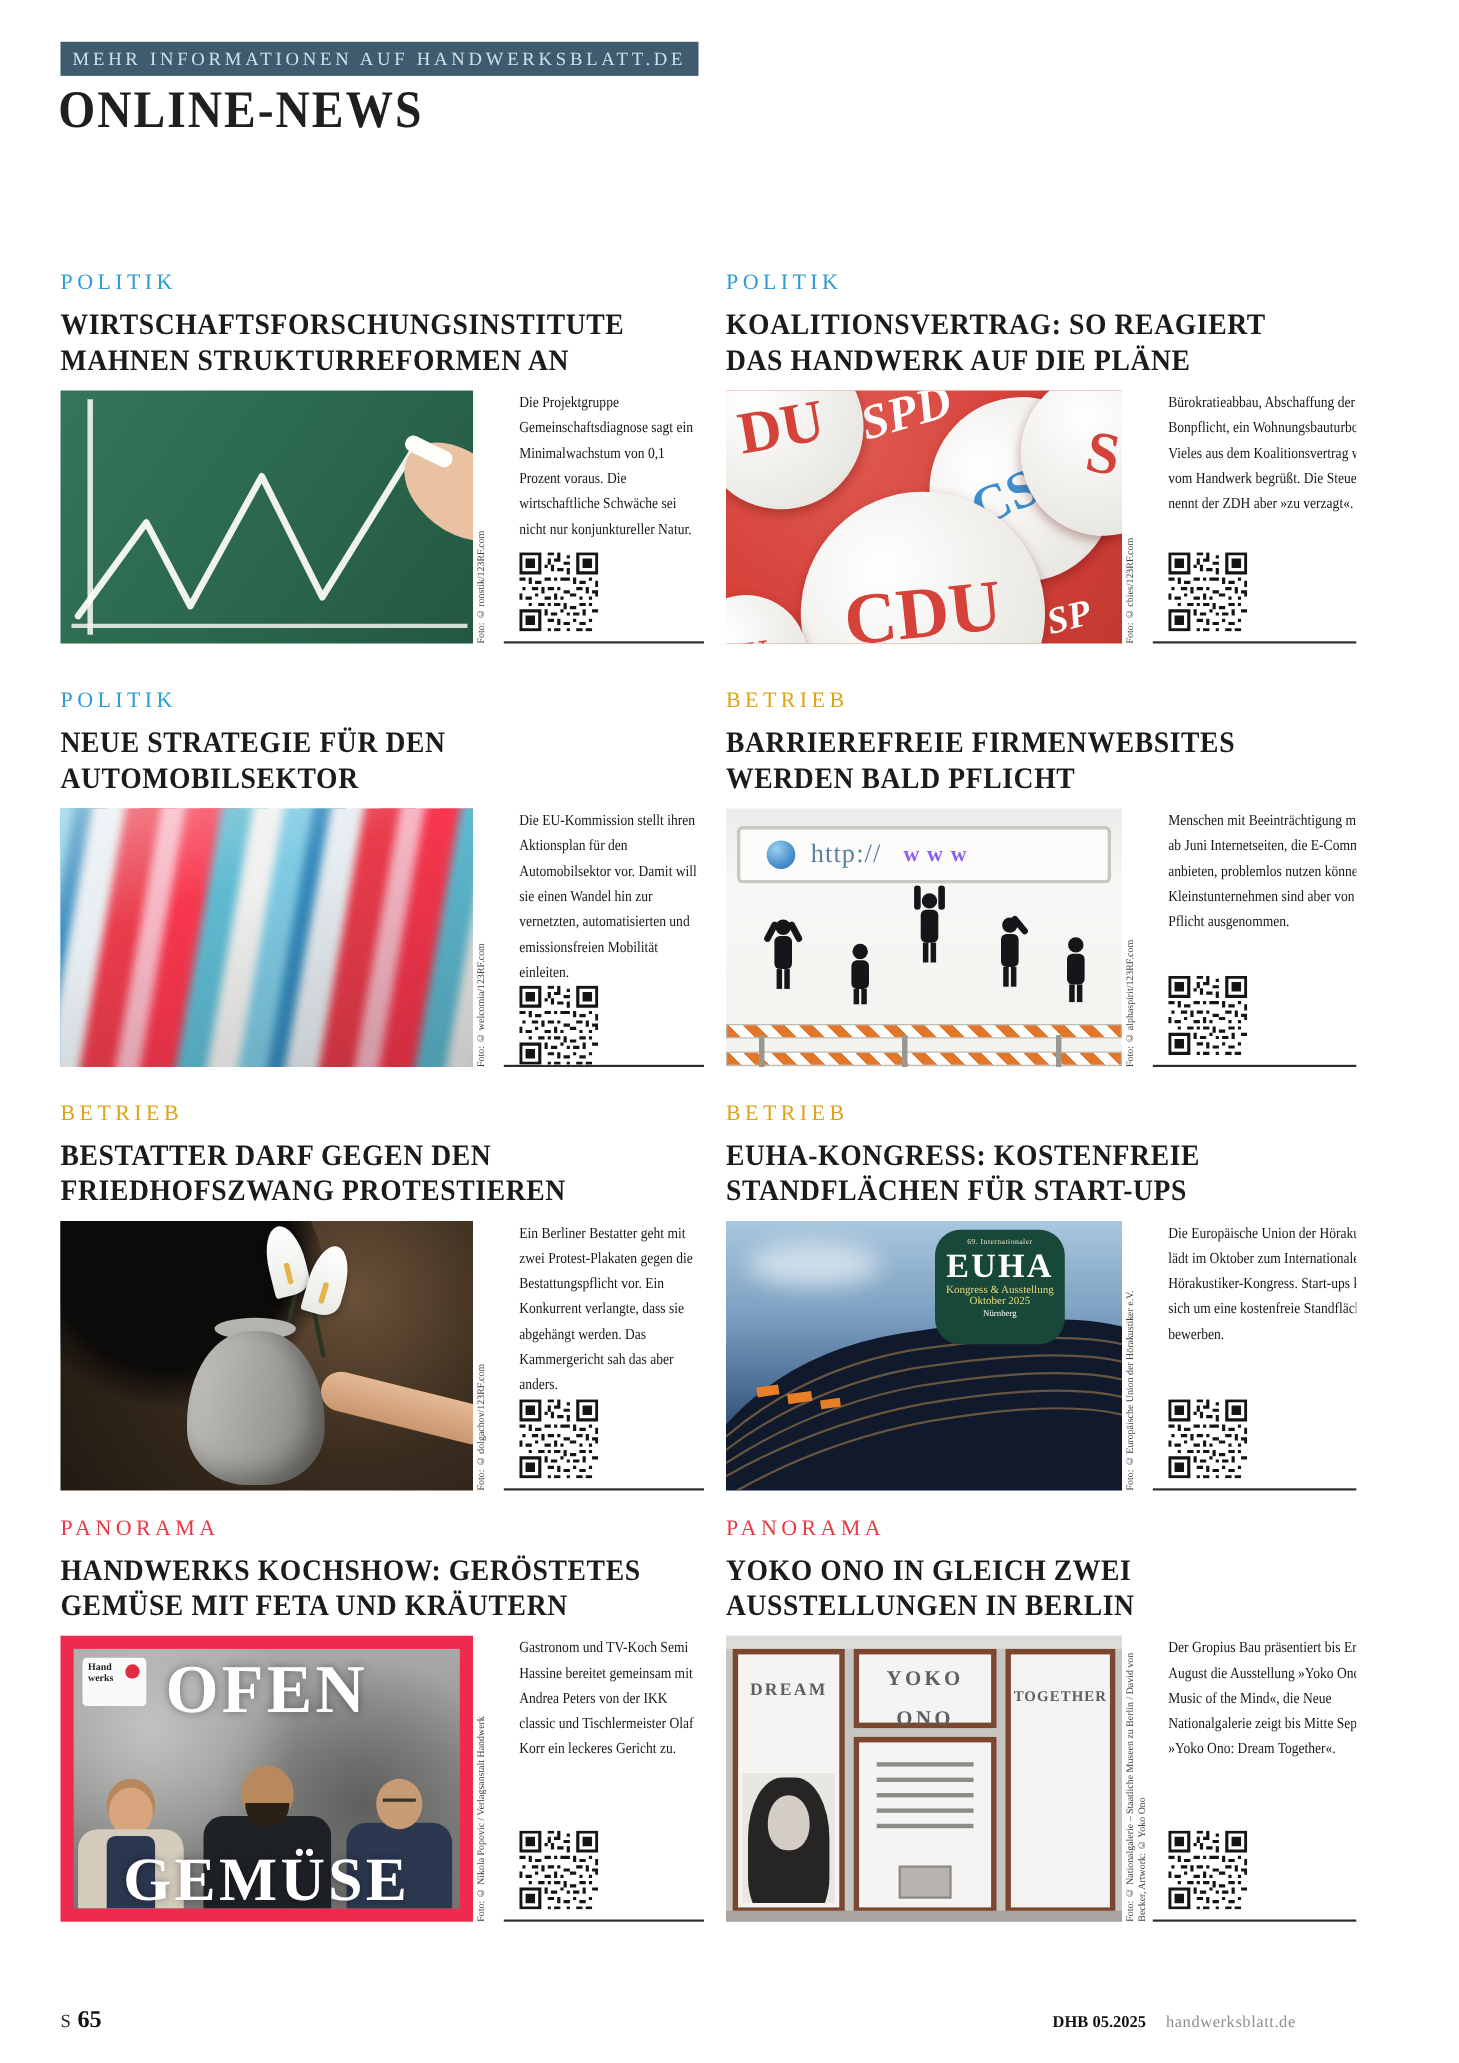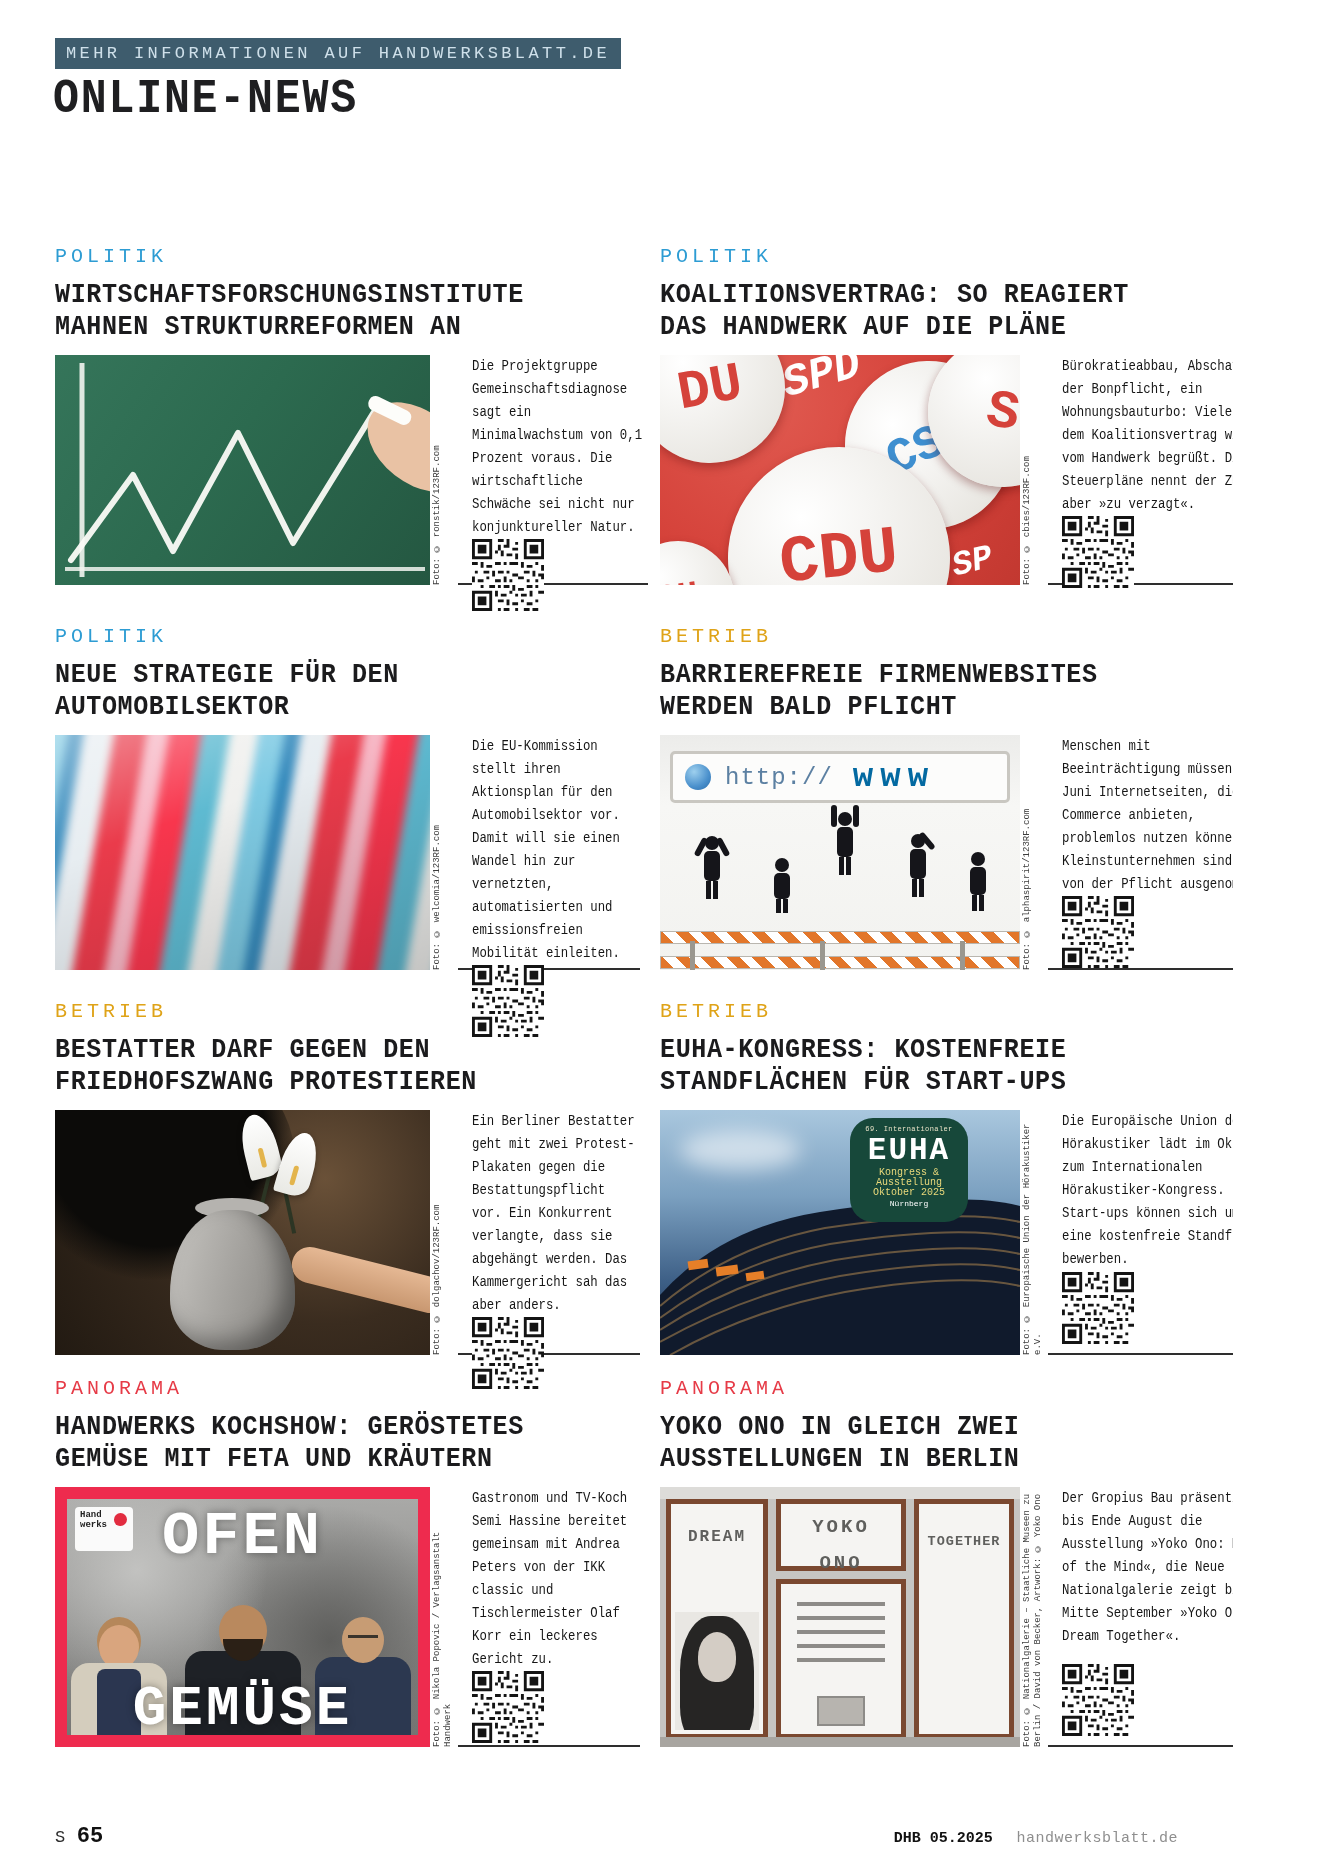--- a/index.html
+++ b/index.html
@@ -1,17 +1,17 @@
 <!DOCTYPE html>
 <html><head>
 <meta charset="utf-8">
 <style>
   html,body{margin:0;padding:0;background:#fff;}
   .page{position:relative;width:1233px;height:1875px;background:#fff;overflow:hidden;
-        font-family:Liberation Mono, monospace;color:#1a1a1a;}
+        font-family:Liberation Serif, serif;color:#1a1a1a;}
 
   
   .banner{position:absolute;left:55px;top:38px;height:31px;background:#3e5c6d;
           color:#cfe0ea;display:inline-flex;align-items:center;padding:0 11px;
           font-size:17px;letter-spacing:3.4px;white-space:nowrap;}
   .page-title{position:absolute;left:53px;top:72px;font-size:48px;font-weight:700;
           color:#1f1f21;letter-spacing:2px;transform:scaleX(.9);transform-origin:0 0;}
 
   
   .grid{position:absolute;left:55px;top:245px;width:1216px;display:grid;
@@ -57,25 +57,25 @@
   
   .illus-cars{background:repeating-linear-gradient(100deg,
       #86c8de 0px,#86c8de 26px,#3f88b4 26px,#3f88b4 42px,#e8edf0 42px,#e8edf0 72px,
       #d8404e 72px,#d8404e 104px,#f0b8c4 104px,#f0b8c4 126px,#e43c50 126px,#e43c50 158px,
       #68b8cc 158px,#68b8cc 186px,#f0f0ee 186px,#f0f0ee 214px);}
   .illus-cars .blurwrap{position:absolute;inset:-12px;background:inherit;filter:blur(4px) saturate(1.15);}
   .illus-cars .shine{position:absolute;inset:0;background:linear-gradient(160deg,rgba(255,255,255,.4) 0%,rgba(255,255,255,0) 35%,rgba(0,0,0,.18) 100%);}
   
   .illus-web{background:linear-gradient(#ececea,#f7f7f5 30%,#f2f2ef);}
   .abar{position:absolute;left:10px;right:10px;top:16px;height:46px;background:#fcfcfb;
-        border:3px solid #c9c7c1;border-radius:5px;display:flex;align-items:center;padding:0 12px;}
+        border:3px solid #c9c7c1;border-radius:5px;display:flex;align-items:center;padding:0 24px;}
   .globe{width:26px;height:26px;border-radius:50%;
          background:radial-gradient(circle at 35% 30%,#9ed0ee,#4a90cc 60%,#2a6aa8);margin-right:14px;flex:0 0 auto;}
   .scheme{font-size:24px;color:#5c80a2;letter-spacing:1px;}
-  .www{font-size:34px;color:#0369a1;letter-spacing:7px;margin-left:20px;font-weight:700;}
+  .www{font-size:20px;color:#8b5cf6;letter-spacing:7px;margin-left:20px;font-weight:700;}
   .rail{position:absolute;left:0;right:0;height:11px;border:1px solid #b9b6af;
         background:repeating-linear-gradient(45deg,#e2762a 0 9px,#fff 9px 18px);}
   .rail.r1p{top:196px}.rail.r2p{top:221px}
   .leg{position:absolute;width:5px;height:30px;background:#9a978f;top:206px;}
   
   .illus-urn{background:radial-gradient(circle at 72% 28%,#6a5138 0%,#3a2c1f 45%,#221a12 100%);}
   .illus-urn .figure{position:absolute;left:-40px;top:-70px;width:280px;height:240px;border-radius:50%;
         background:radial-gradient(circle at 50% 40%,#0c0b09 55%,rgba(12,11,9,0) 72%);}
   .urnpot{position:absolute;left:115px;top:100px;width:125px;height:140px;
         background:linear-gradient(105deg,#c7c5c1 0%,#a8a6a2 45%,#83817d 100%);

